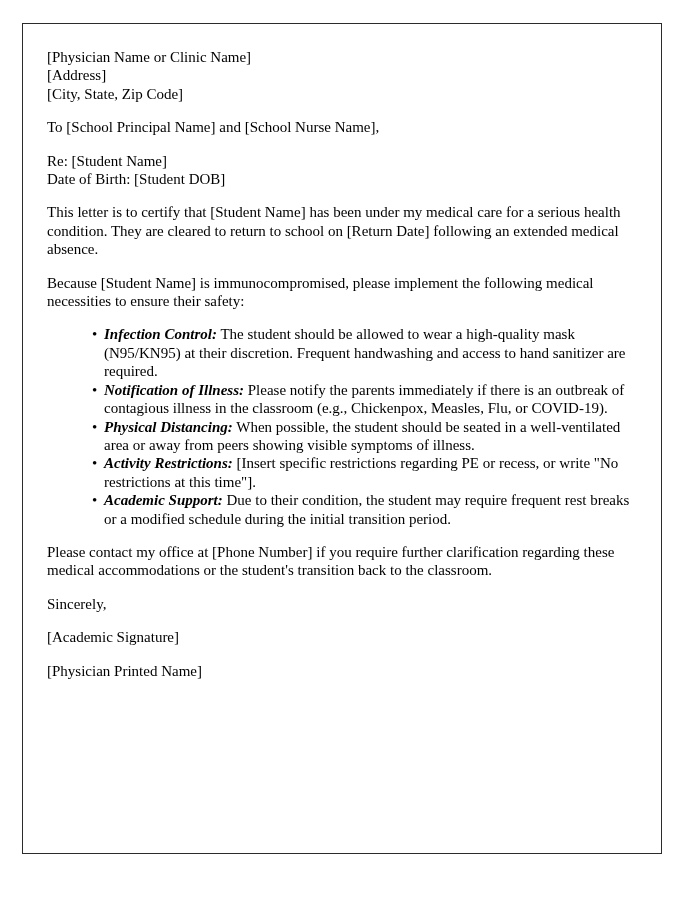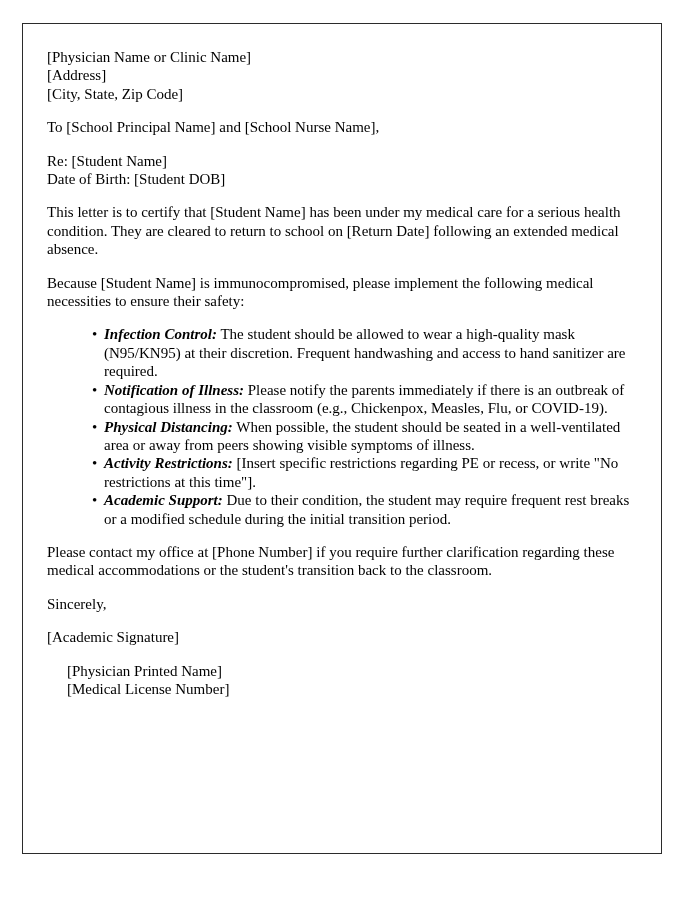--- a/index.html
+++ b/index.html
@@ -27,21 +27,20 @@
   #letter {
     padding: 24px 24px 0 24px;
     font-size: 15px;
     line-height: 18.4px;
   }
   .block {
     margin: 0 0 15px 0;
   }
   .block.tight {
     margin-bottom: 0;
-    margin-left: 20px;
   }
   .line {
     display: block;
     white-space: pre-wrap;
   }
   p.para {
     margin: 0 0 15px 0;
     text-align: left;
   }
   ul.needs {
@@ -105,17 +104,16 @@
     <div class="block">
       <span class="line">Sincerely,</span>
     </div>
 
     <div class="block">
       <span class="line">[Academic Signature]</span>
     </div>
 
     <div class="block tight">
       <span class="line">[Physician Printed Name]</span>
-      <span class="line">[Medical License Number]</span>
     </div>
 
   </div>
 </div>
 
 </body></html>

